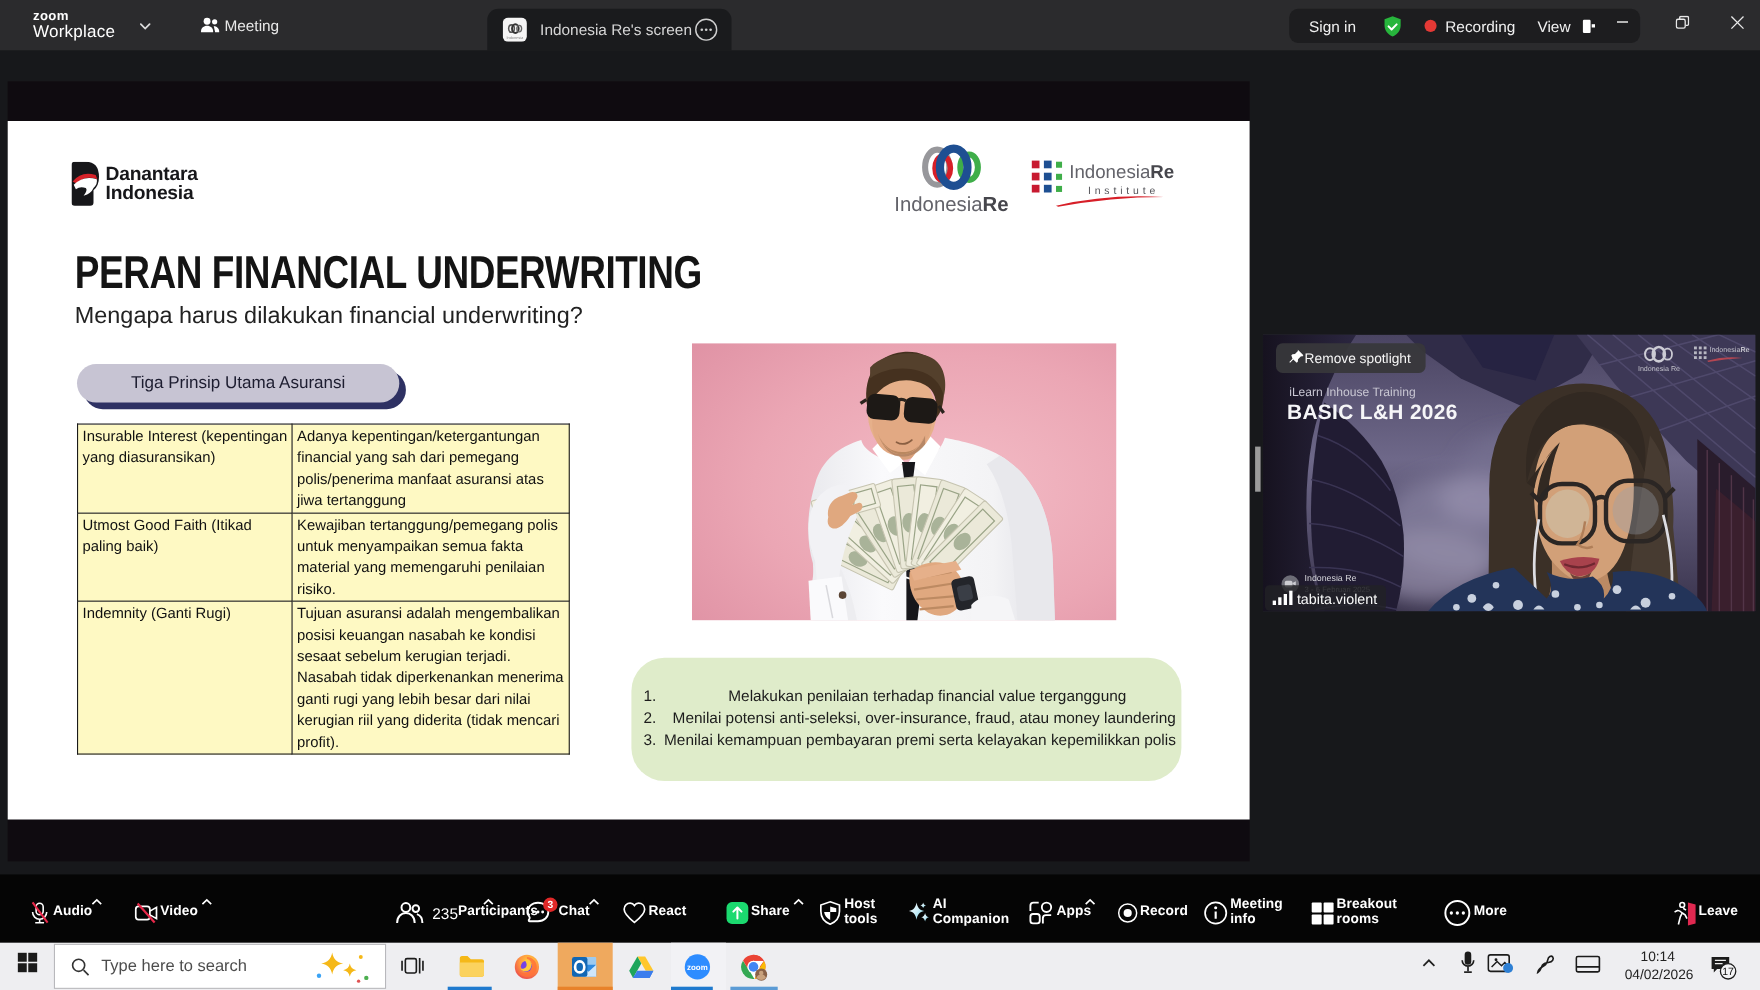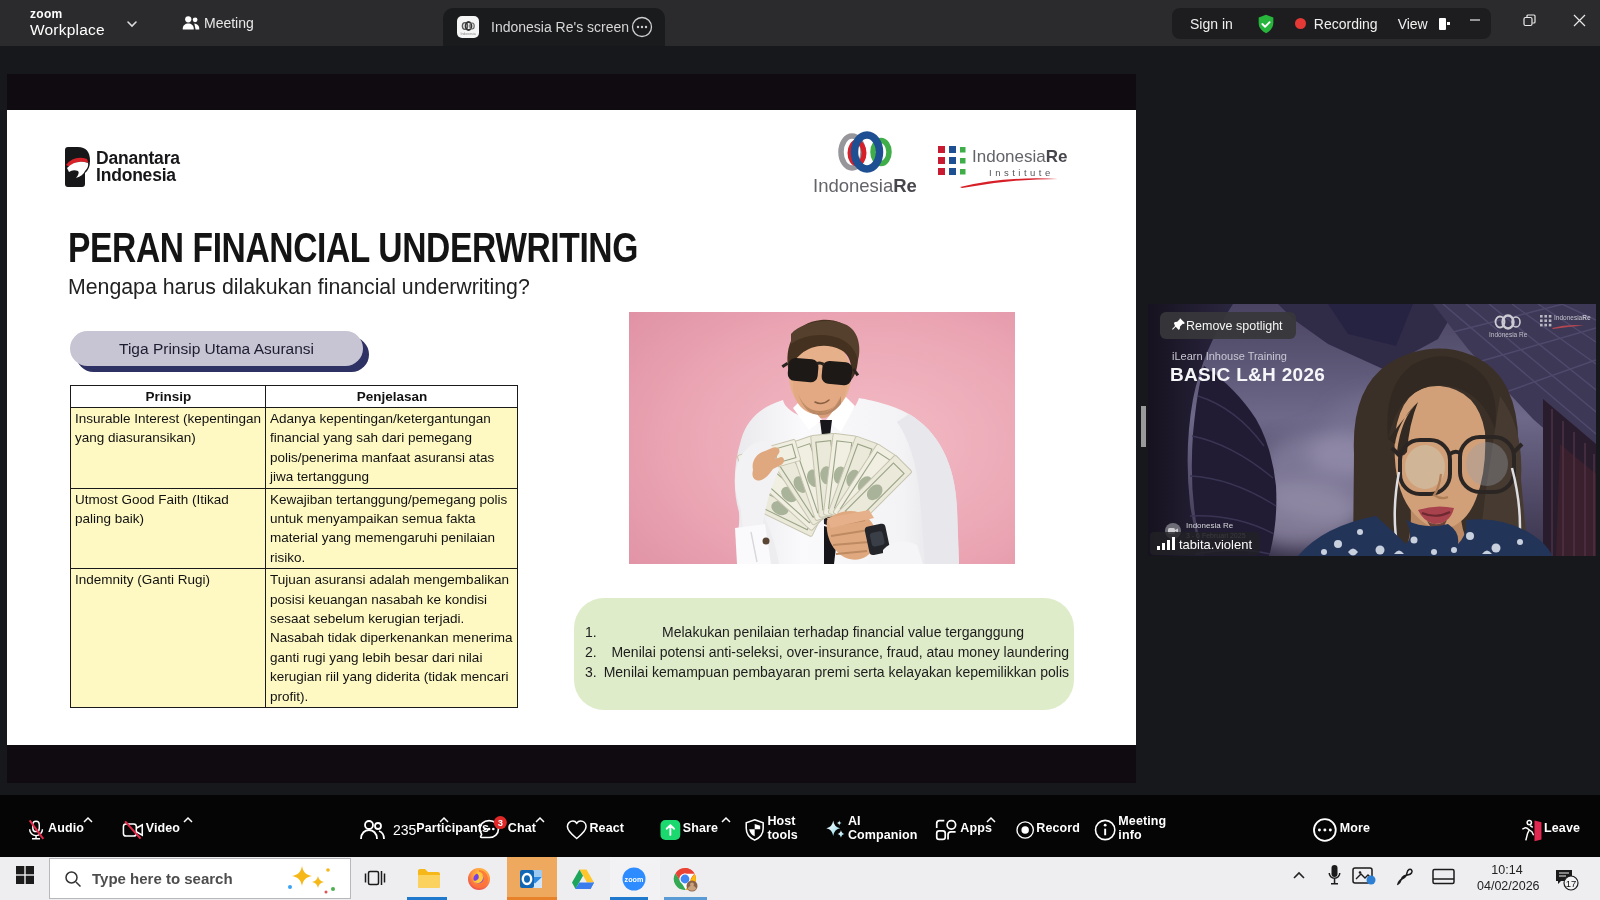--- a/index.html
+++ b/index.html
@@ -48,21 +48,21 @@
 
   
   #toolbar { left:0; top:795px; width:1600px; height:62px; background:#050505; color:#fff; }
   .tool { position:absolute; top:795px; height:62px; display:flex; flex-direction:row; align-items:center; color:#fff; }
   .tool .lbl { font-size:12.5px; margin-top:3px; font-weight:700; letter-spacing:0.1px; }
   .tchev { position:absolute; color:#fff; }
 
   
   #taskbar { left:0; top:857px; width:1600px; height:43px; background:#eeeef1; }
   #searchbox { left:49px; top:858px; width:302px; height:41px; background:#fff; border:1px solid #b8b8bc; display:flex; align-items:center; }
-  #searchbox .stext { color:#4d4d4d; font-size:15px; margin-left:10px;font-weight:bold; }
+  #searchbox .stext { color:#4d4d4d; font-size:15px; margin-left:10px; }
   .tray { color:#222; font-size:12px; }
 </style>
 </head>
 <body>
 <div id="stage">
 
   <div class="abs" id="tabbar"></div>
   <div class="abs" id="zoomwp">
     <div class="z1">zoom</div>
     <div class="z2">Workplace</div>
@@ -165,24 +165,20 @@
     </svg>
     <div class="abs s-title">PERAN FINANCIAL UNDERWRITING</div>
     <div class="abs s-sub">Mengapa harus dilakukan financial underwriting?</div>
     <div class="abs pill" style="left:63px; top:221px; width:293px; height:35px; font-size:15.5px;">Tiga Prinsip Utama Asuransi</div>
     <table class="abs" id="tbl">
       <colgroup>
           <col style="width:195px">
           <col style="width:252px">
         </colgroup>
       <tbody>
-          <tr>
-            <th>Prinsip</th>
-            <th>Penjelasan</th>
-          </tr>
       <tr style="height:80px;">
             <td>Insurable Interest (kepentingan yang diasuransikan)</td>
             <td>Adanya kepentingan/ketergantungan financial yang sah dari pemegang polis/penerima manfaat asuransi atas jiwa tertanggung</td>
           </tr>
       <tr style="height:80px;">
             <td>Utmost Good Faith (Itikad paling baik)</td>
             <td>Kewajiban tertanggung/pemegang polis untuk menyampaikan semua fakta material yang memengaruhi penilaian risiko.</td>
           </tr>
       <tr style="height:132px;">
             <td>Indemnity (Ganti Rugi)</td>
@@ -588,20 +584,31 @@
     <div class="lbl">Record</div>
   </div>
   <div class="abs tool" style="left:1092px; width:92px;">
     <svg width="30" height="30" viewBox="0 0 30 30" style="margin-top:7px;">
       <circle cx="15" cy="15" r="11" fill="none" stroke="#fff" stroke-width="1.8"></circle>
       <path d="M15 13.5 L15 21" stroke="#fff" stroke-width="2.2"></path>
       <circle cx="15" cy="9.5" r="1.6" fill="#fff"></circle>
     </svg>
     <div class="lbl">Meeting info</div>
   </div>
+  <div class="abs tool" style="left:1189px; width:110px;">
+    <svg width="30" height="30" viewBox="0 0 30 30" style="margin-top:7px;">
+      <g fill="#fff">
+        <rect x="4" y="4" width="10.5" height="10.5" rx="1"></rect>
+        <rect x="16.5" y="4" width="10.5" height="10.5" rx="1"></rect>
+        <rect x="4" y="16.5" width="10.5" height="10.5" rx="1"></rect>
+        <rect x="16.5" y="16.5" width="10.5" height="10.5" rx="1"></rect>
+      </g>
+    </svg>
+    <div class="lbl">Breakout rooms</div>
+  </div>
   <div class="abs tool" style="left:1310px; width:60px;">
     <svg width="30" height="30" viewBox="0 0 30 30" style="margin-top:7px;">
       <circle cx="15" cy="15" r="11" fill="none" stroke="#fff" stroke-width="1.8"></circle>
       <circle cx="9.5" cy="15" r="1.5" fill="#fff"></circle>
         <circle cx="15" cy="15" r="1.5" fill="#fff"></circle>
         <circle cx="20.5" cy="15" r="1.5" fill="#fff"></circle>
     </svg>
     <div class="lbl">More</div>
   </div>
   <div class="abs tool" style="left:1518px; width:62px;">

